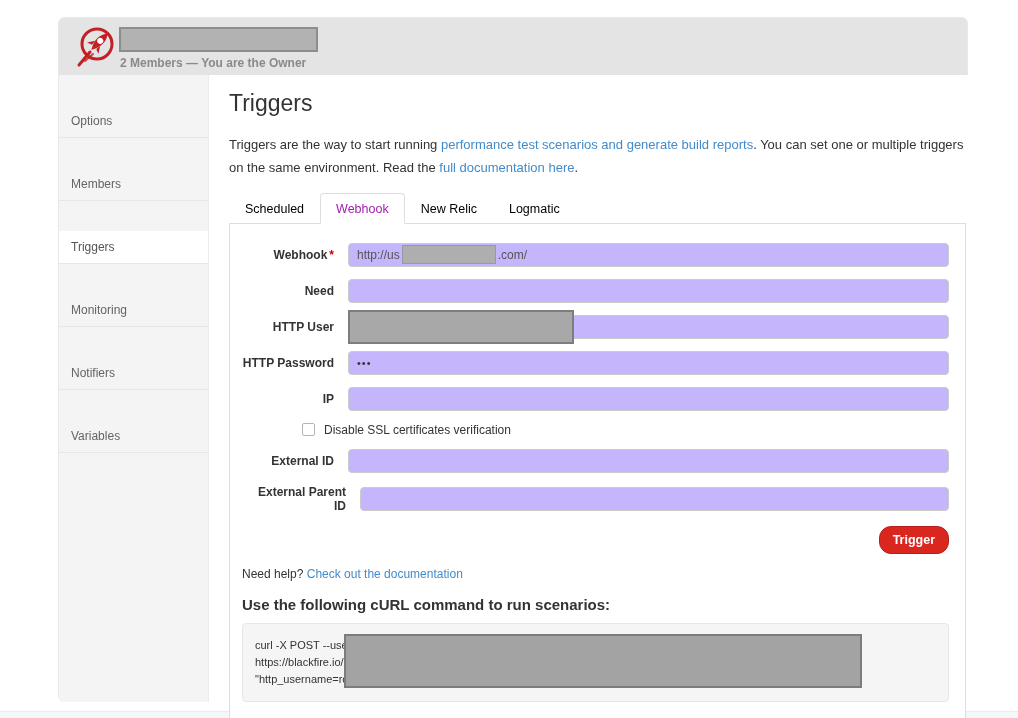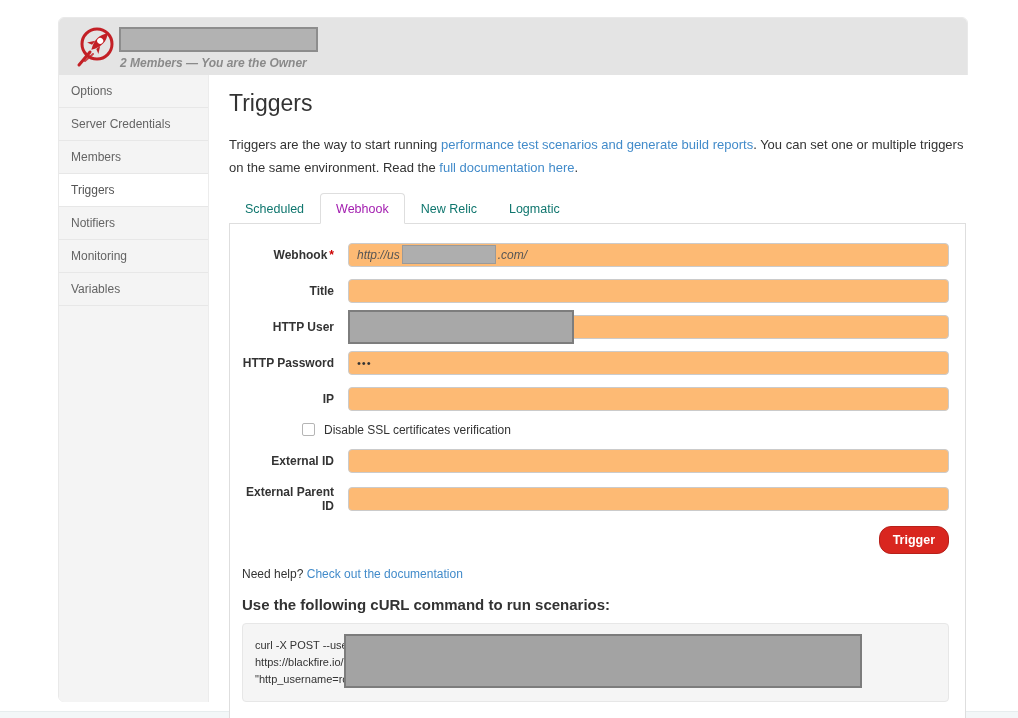--- a/index.html
+++ b/index.html
@@ -14,73 +14,73 @@
   .bottom-edge {
     position:absolute; left:0; bottom:0; width:100%; height:7px;
     background:#f3f7f8; border-top:1px solid #e7edee;
   }
   .card {
     position:absolute; left:58px; top:17px; width:910px; height:685px;
     background:#fff; border:1px solid #e9e9e9; border-radius:6px;
   }
   
   .app-header {
-    height:57px; background:#e4e4e4; border-radius:5px 5px 0 0; position:relative;font-style:italic;
+    height:57px; background:#e4e4e4; border-radius:5px 5px 0 0; position:relative;
   }
   .logo { position:absolute; left:12px; top:5px; width:48px; height:48px; }
   .name-redaction {
     position:absolute; left:60px; top:9px; width:199px; height:25px;
     background:#b2b2b2; border:2px solid #8d8d8d;
   }
   .members-line {
     position:absolute; left:61px; top:38px;
     font-size:12px; font-weight:bold; color:#8a8a8a;
   }
   
   .card-body { display:flex; height:627px; }
   .sidebar {
     width:150px; flex:none; background:#f4f4f4; border-right:1px solid #ececec;
     border-radius:0 0 0 5px;
   }
   .side-item {
     padding:9px 12px 9px 12px; font-size:12px; color:#646464;
-    border-bottom:1px solid #e7e7e7; cursor:pointer;
+    border-bottom:1px solid #e7e7e7; cursor:pointer;margin-top:30px;
   }
   .side-item.active { background:#ffffff; color:#555; }
   .content { flex:1; padding:0 17px 0 20px; background:#fff; }
   
   .page-title { font-size:23px; font-weight:500; color:#333; margin-top:15px; }
   .intro { font-size:13px; line-height:1.8; margin-top:16px; width:737px; color:#333; }
   a.lnk { color:#428bca; text-decoration:none; cursor:pointer; }
   
   .tab-row { display:flex; margin-top:13px; position:relative; z-index:2; }
   .tab {
-    padding:8px 15px 7px; font-size:12.5px; color:#0f766e; cursor:pointer;
+    padding:8px 15px 7px; font-size:12.5px; color:#000000; cursor:pointer;
     border:1px solid transparent; margin-bottom:-1px;
   }
   .tab.active {
     color:#a21caf; background:#fff; border:1px solid #dedede; border-bottom:1px solid #fff;
     border-radius:4px 4px 0 0;
   }
   .panel {
     border:1px solid #dedede; background:#fff; position:relative; z-index:1;
     padding:19px 16px 30px 12px;
   }
   
   .form-row { display:flex; align-items:center; margin-bottom:12px; }
   .form-label {
     width:96px; flex:none; text-align:right; font-size:12px; font-weight:bold;
     color:#333; padding-right:4px;
   }
   .req { color:#cc0000; font-weight:bold; margin-left:2px; }
   .gap { width:10px; flex:none; }
   .tinput {
-    flex:1; height:24px; border:1px solid #cbcbcb; border-radius:4px; background:#fdba74;
+    flex:1; height:24px; border:1px solid #cbcbcb; border-radius:4px; background:#c4b5fd;
     display:flex; align-items:center; padding:0 8px; font-size:12px; color:#555;
-    position:relative; cursor:text;font-style:italic;
+    position:relative; cursor:text;
   }
   .inline-redact {
     display:inline-block; width:94px; height:19px; background:#aeaeae;
     border:1px solid #9a9a9a; margin:0 2px; vertical-align:middle;
   }
   .user-redact {
     position:absolute; left:-1px; top:-6px; width:226px; height:34px;
     background:#a8a8a8; border:2px solid #7d7d7d;
   }
   .pwd-dots { font-size:11px; letter-spacing:1px; color:#333; }
@@ -125,25 +125,24 @@
         <circle cx="26" cy="16.5" r="3" fill="#ffffff"></circle>
       </g>
     </svg>
     <div class="name-redaction"></div>
     <div class="members-line">2 Members — You are the Owner</div>
   </div>
 
   <div class="card-body">
     <div class="sidebar">
       <div class="side-item">Options</div>
-      <div class="side-item">Server Credentials</div>
       <div class="side-item">Members</div>
       <div class="side-item active">Triggers</div>
+      <div class="side-item">Monitoring</div>
       <div class="side-item">Notifiers</div>
-      <div class="side-item">Monitoring</div>
       <div class="side-item">Variables</div>
     </div>
 
     <div class="content">
       <div class="page-title">Triggers</div>
 
       <div class="intro"><span>Triggers are the way to start running </span><a class="lnk">performance test scenarios and generate build reports</a><span>. You can set one or multiple triggers on the same environment. Read the </span><a class="lnk">full documentation here</a><span>.</span></div>
 
       <div class="tab-row">
         <div class="tab">Scheduled</div>
@@ -158,21 +157,21 @@
           <div class="form-label"><span>Webhook</span><span class="req">*</span></div>
           <div class="gap"></div>
           <div class="tinput">
               <span>http://us</span>
               <span class="inline-redact"></span>
               <span>.com/</span>
             </div>
         </div>
 
         <div class="form-row">
-          <div class="form-label">Title</div>
+          <div class="form-label">Need</div>
           <div class="gap"></div>
           <div class="tinput">
               <span></span>
             </div>
         </div>
 
         <div class="form-row">
           <div class="form-label">HTTP User</div>
           <div class="gap"></div>
           <div class="tinput">
@@ -202,21 +201,21 @@
         </div>
 
         <div class="form-row">
           <div class="form-label">External ID</div>
           <div class="gap"></div>
           <div class="tinput">
               <span></span>
             </div>
         </div>
 
-        <div class="form-row" style="margin-bottom:0;">
+        <div class="form-row" style="margin-bottom:0;margin-left:12px;">
           <div class="form-label">External Parent ID</div>
           <div class="gap"></div>
           <div class="tinput">
               <span></span>
             </div>
         </div>
 
         <div class="btn-row">
           <button class="btn-trigger">Trigger</button>
         </div>

